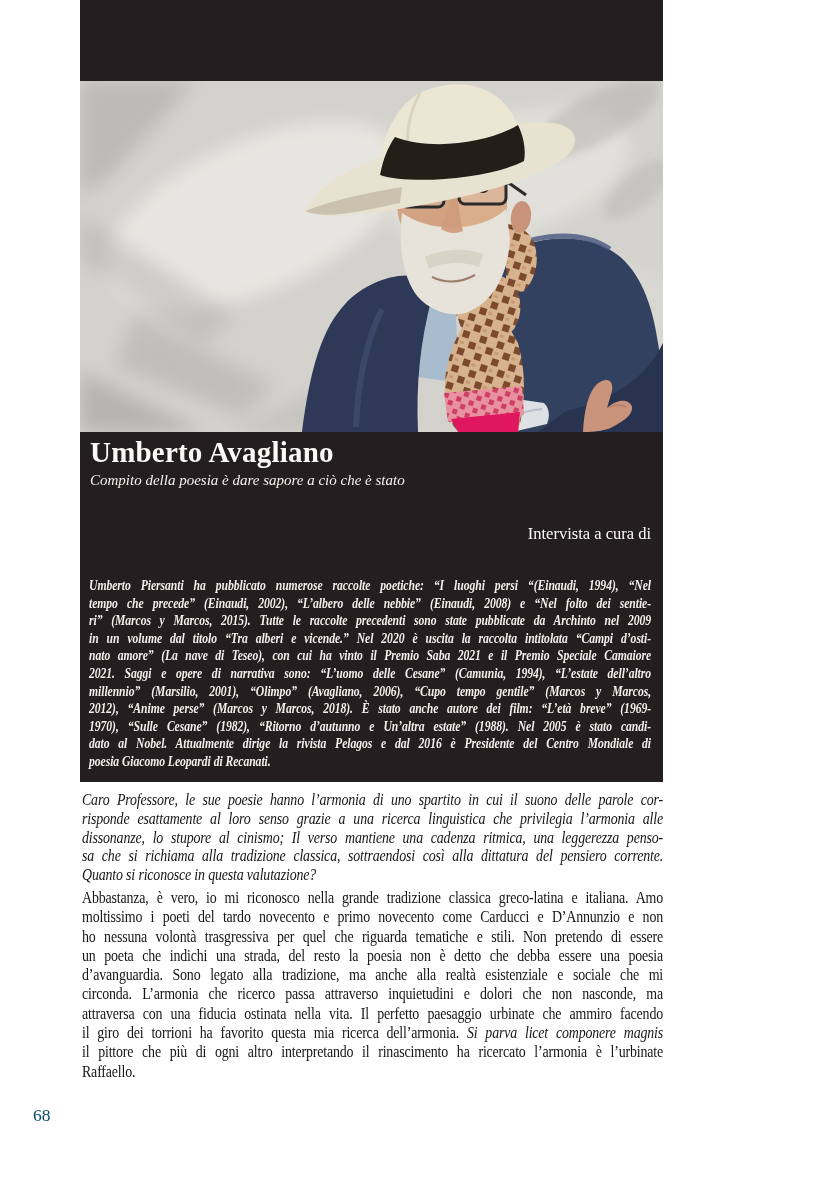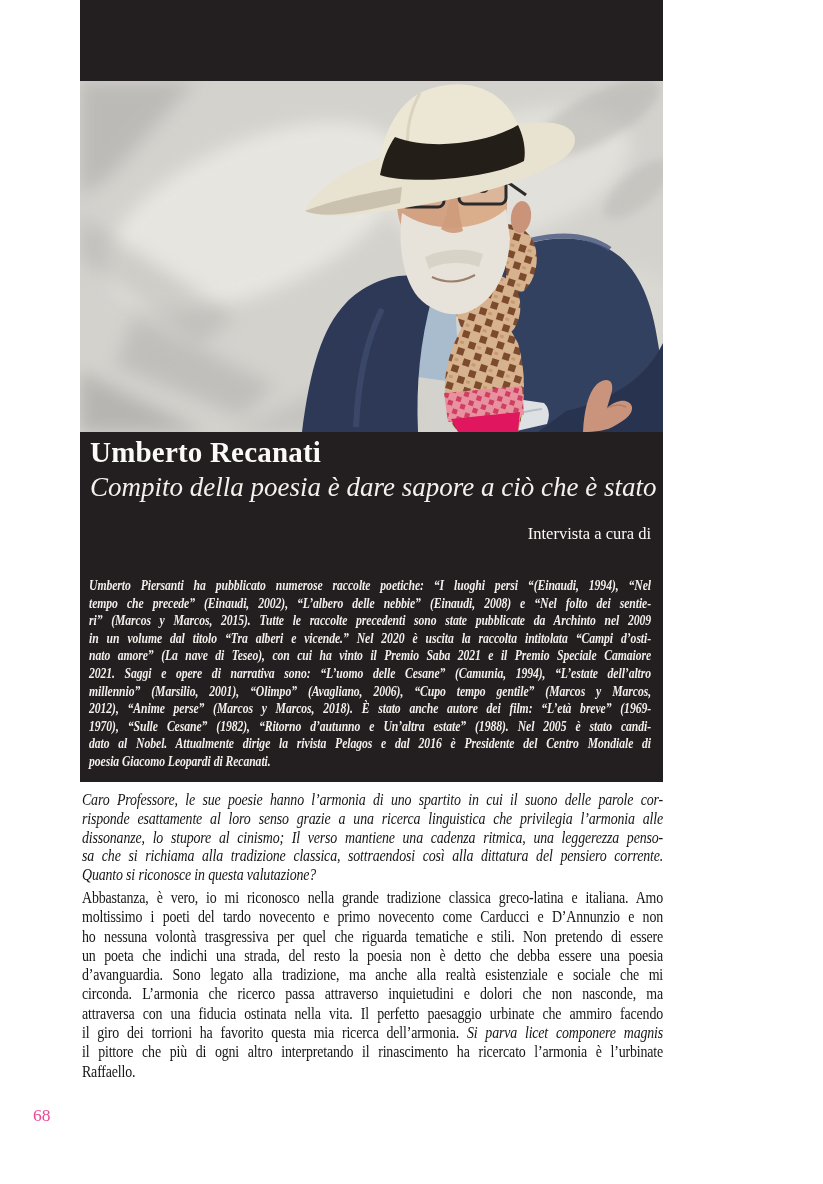--- a/index.html
+++ b/index.html
@@ -13,21 +13,21 @@
     background:#231e1f;
   }
   .photo{position:absolute;left:0;top:81px;width:583px;height:351px;overflow:hidden;}
   .photo svg{display:block;width:583px;height:351px;}
   .title{
     position:absolute;left:10px;top:436px;margin:0;
     font-size:29px;font-weight:bold;color:#fbfaf8;letter-spacing:.2px;white-space:nowrap;
   }
   .subtitle{
     position:absolute;left:10px;top:472px;
-    font-size:27px;font-style:italic;color:#f3f1ee;white-space:nowrap;
+    font-size:15px;font-style:italic;color:#f3f1ee;white-space:nowrap;
   }
   .credit{
     position:absolute;right:12px;top:524px;display:flex;align-items:flex-start;color:#fbfaf8;white-space:nowrap;
   }
   .credit-prefix{font-size:16.5px;}
   .credit-name{font-size:25px;font-weight:bold;margin-left:7px;letter-spacing:.2px;}
   
   .para .tline{
     text-align:justify;text-align-last:justify;white-space:nowrap;overflow:visible;
   }
@@ -47,21 +47,21 @@
   }
   .question .tline{line-height:18.8px;}
   .answer{
     position:absolute;left:82px;top:888px;width:700px;
     transform:scaleX(0.830);transform-origin:0 0;
     font-size:16.8px;letter-spacing:-0.2px;color:#151515;
   }
   .answer .tline{line-height:19.3px;}
   .answer .em{font-style:italic;}
   .page-number{
-    position:absolute;left:33px;top:1105px;font-size:17.5px;color:#ec4899;
+    position:absolute;left:33px;top:1105px;font-size:17.5px;color:#0c4a6e;
   }
 </style>
 </head>
 <body>
 
 <div class="page">
 
   <div class="feature">
 
     <div class="photo">
@@ -155,21 +155,21 @@
             <path d="M225,130 C240,96 300,74 340,64 C400,48 460,36 482,44 C500,51 498,66 484,77 C450,102 380,118 330,126 C290,133 245,140 225,130 Z" fill="#e8e2d1"></path>
             <path d="M225,130 C252,119 292,111 322,106 L320,122 C282,130 246,139 225,130 Z" fill="#c6bfab" opacity="0.9"></path>
             <path d="M300,94 C298,60 316,22 344,10 C372,-2 404,2 422,20 C438,36 446,60 444,80 C418,96 330,104 300,94 Z" fill="#ece6d5"></path>
             <path d="M340,12 C330,30 326,52 328,72" stroke="#d8d1bc" stroke-width="3" fill="none" opacity="0.9"></path>
             <path d="M300,94 C303,78 308,66 315,56 C352,70 408,62 438,44 C444,56 446,70 444,80 C410,98 330,104 300,94 Z" fill="#241e19"></path>
           </g>
         </g>
       </svg>
     </div>
 
-    <h1 class="title">Umberto Recanati</h1>
+    <h1 class="title">Umberto Avagliano</h1>
     <div class="subtitle">Compito della poesia è dare sapore a ciò che è stato</div>
 
     <div class="credit">
       <span class="credit-prefix">Intervista a cura di</span>
     </div>
 
     <div class="bio para">
         <div class="tline"><span>Umberto Piersanti ha pubblicato numerose raccolte poetiche: “I luoghi persi “(Einaudi, 1994), “Nel</span></div>
         <div class="tline"><span>tempo che precede” (Einaudi, 2002), “L’albero delle nebbie” (Einaudi, 2008) e “Nel folto dei sentie-</span></div>
         <div class="tline"><span>ri” (Marcos y Marcos, 2015). Tutte le raccolte precedenti sono state pubblicate da Archinto nel 2009</span></div>

